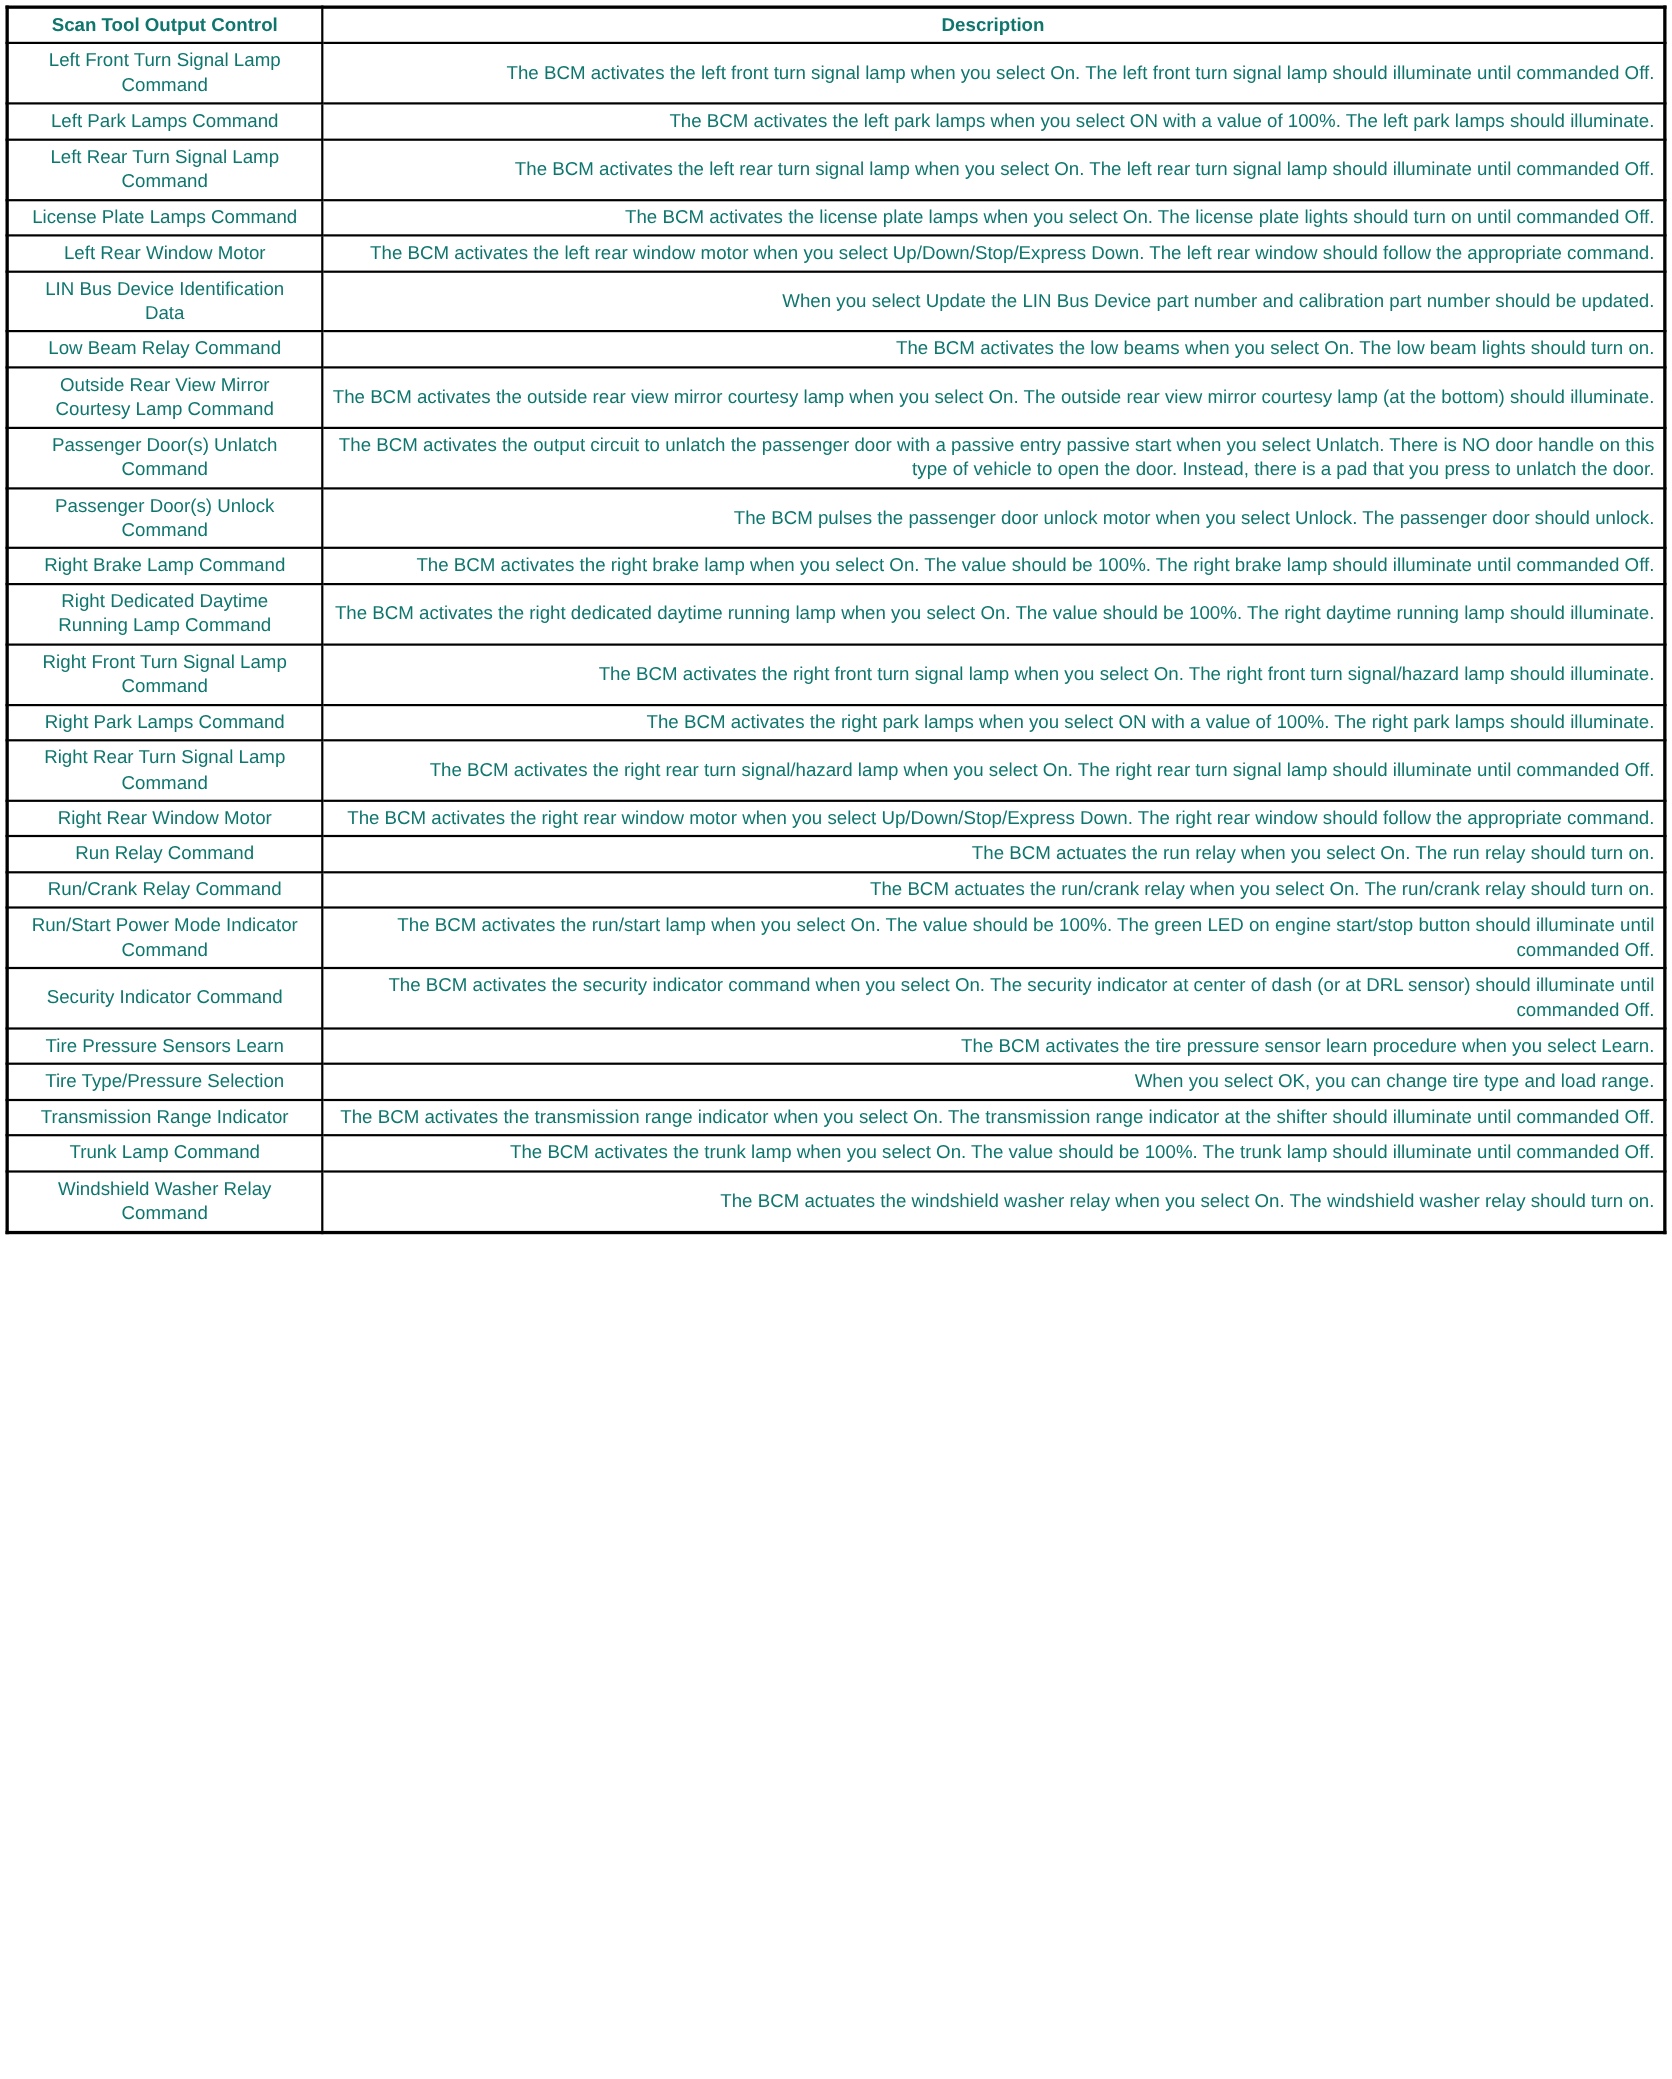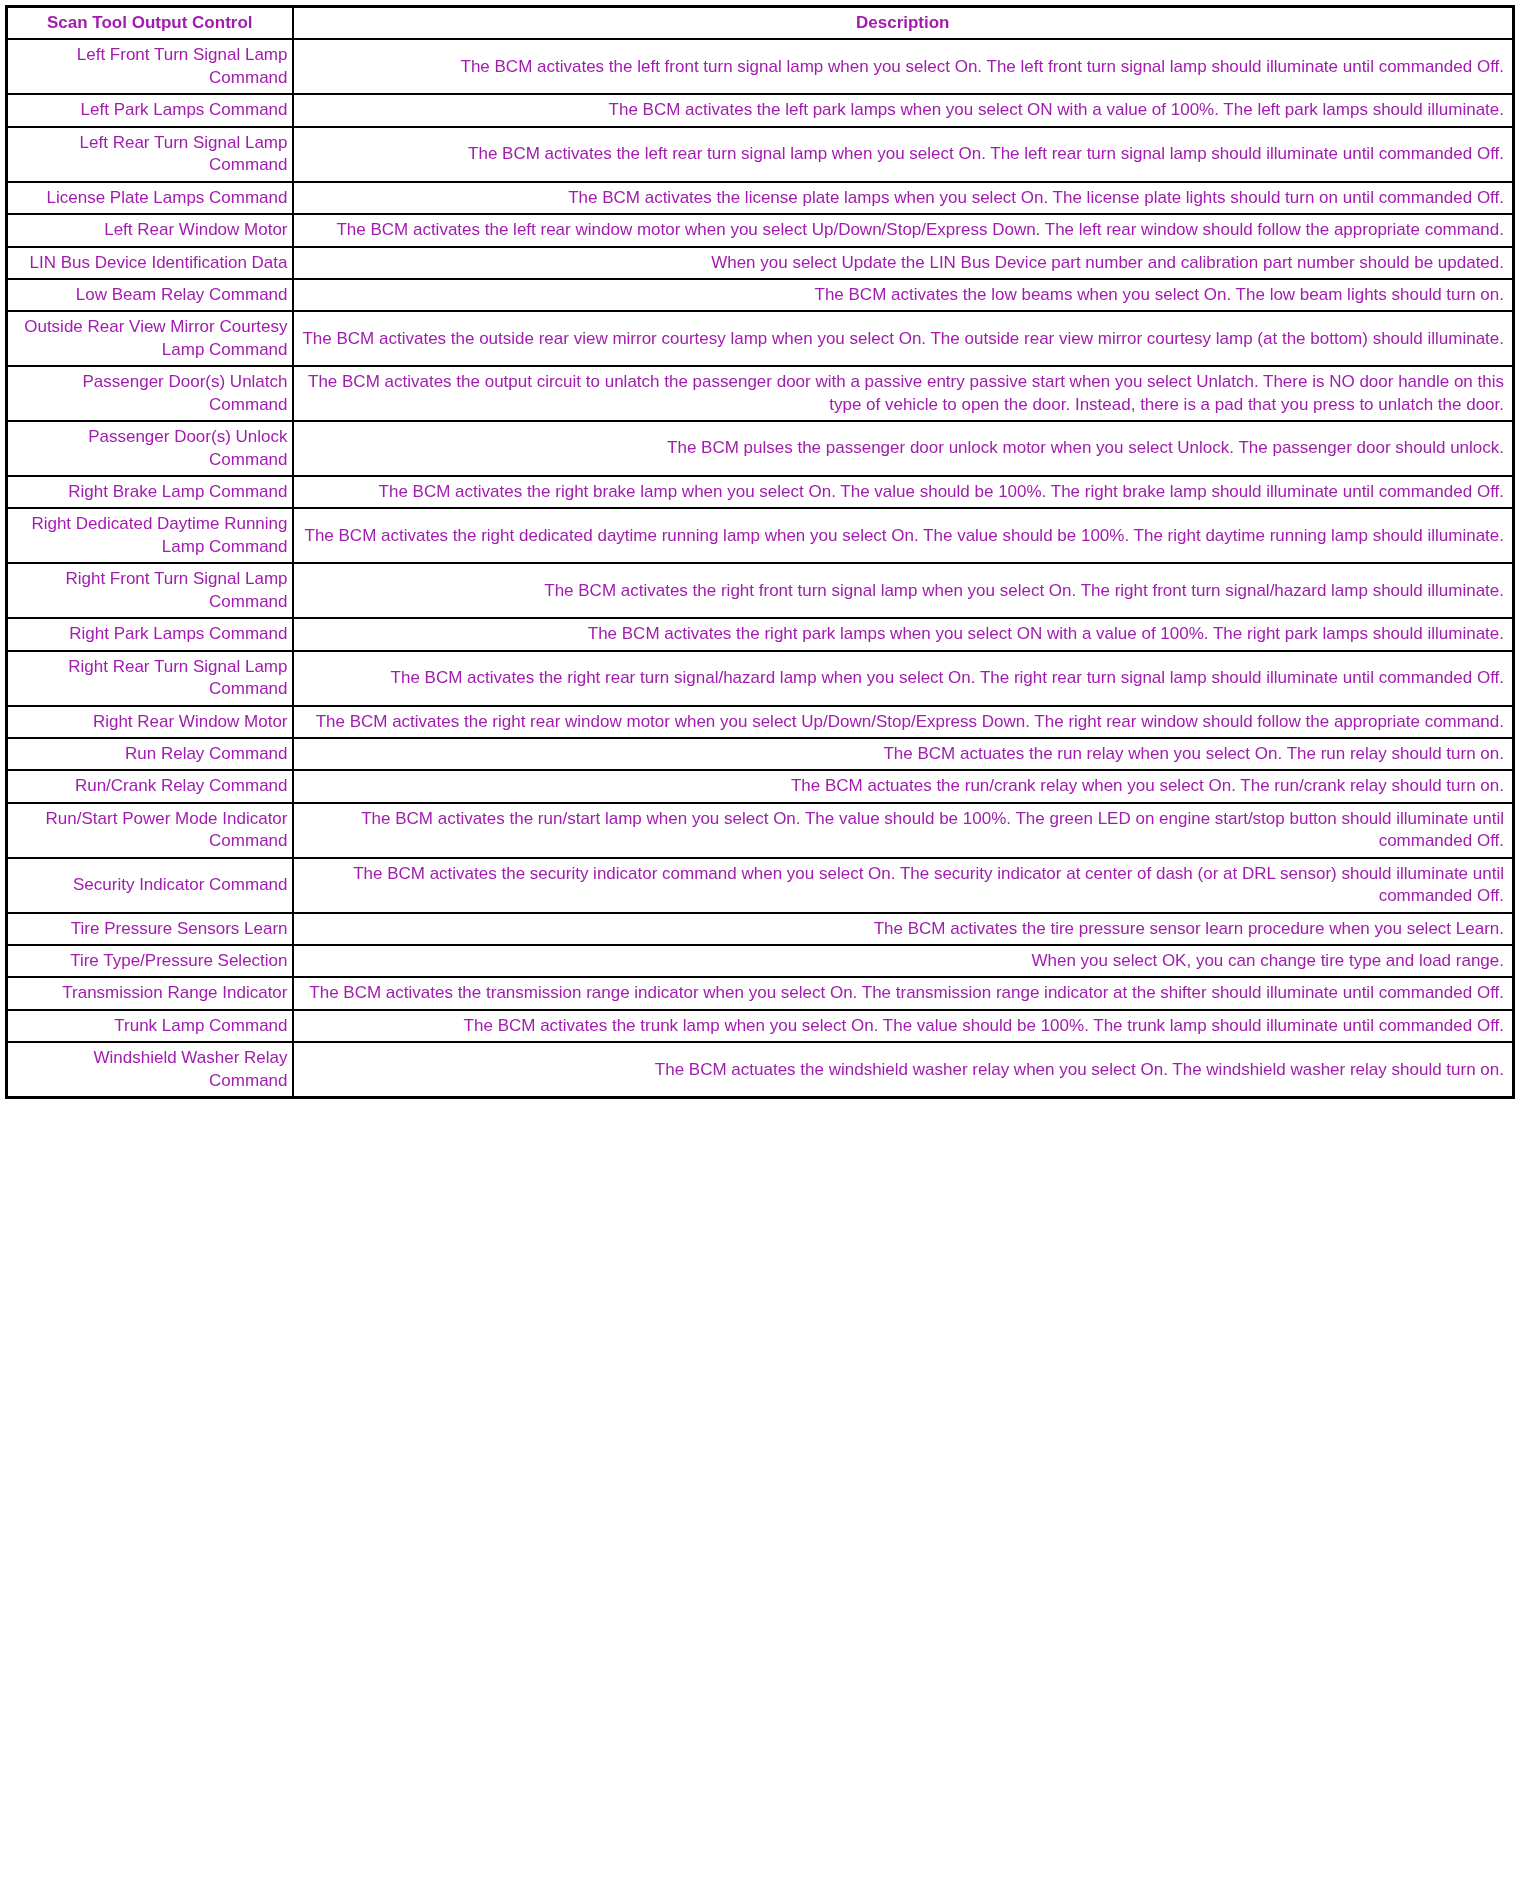--- a/index.html
+++ b/index.html
@@ -19,34 +19,34 @@
     width: 100%;
     border-collapse: collapse;
     border: 3px solid #000000;
     table-layout: fixed;
   }
   table.scan-table th,
   table.scan-table td {
     border: 2px solid #000000;
     font-size: 17px;
     line-height: 1.32;
-    color: #a21caf;
+    color: #0f766e;
     box-sizing: border-box;
   }
   table.scan-table th {
     font-weight: bold;
     text-align: center;
     padding: 4px 6px;
     background: #ffffff;
   }
   col.control-col { width: 286px; }
   td.control-cell {
-    padding: 4px 4px;
+    padding: 4px 16px;
     vertical-align: middle;
-    text-align: right;
+    text-align: center;
   }
   td.description-cell {
     padding: 4px 8px;
     vertical-align: middle;
     text-align: right;
   }
 </style>
 </head>
 <body>
 

